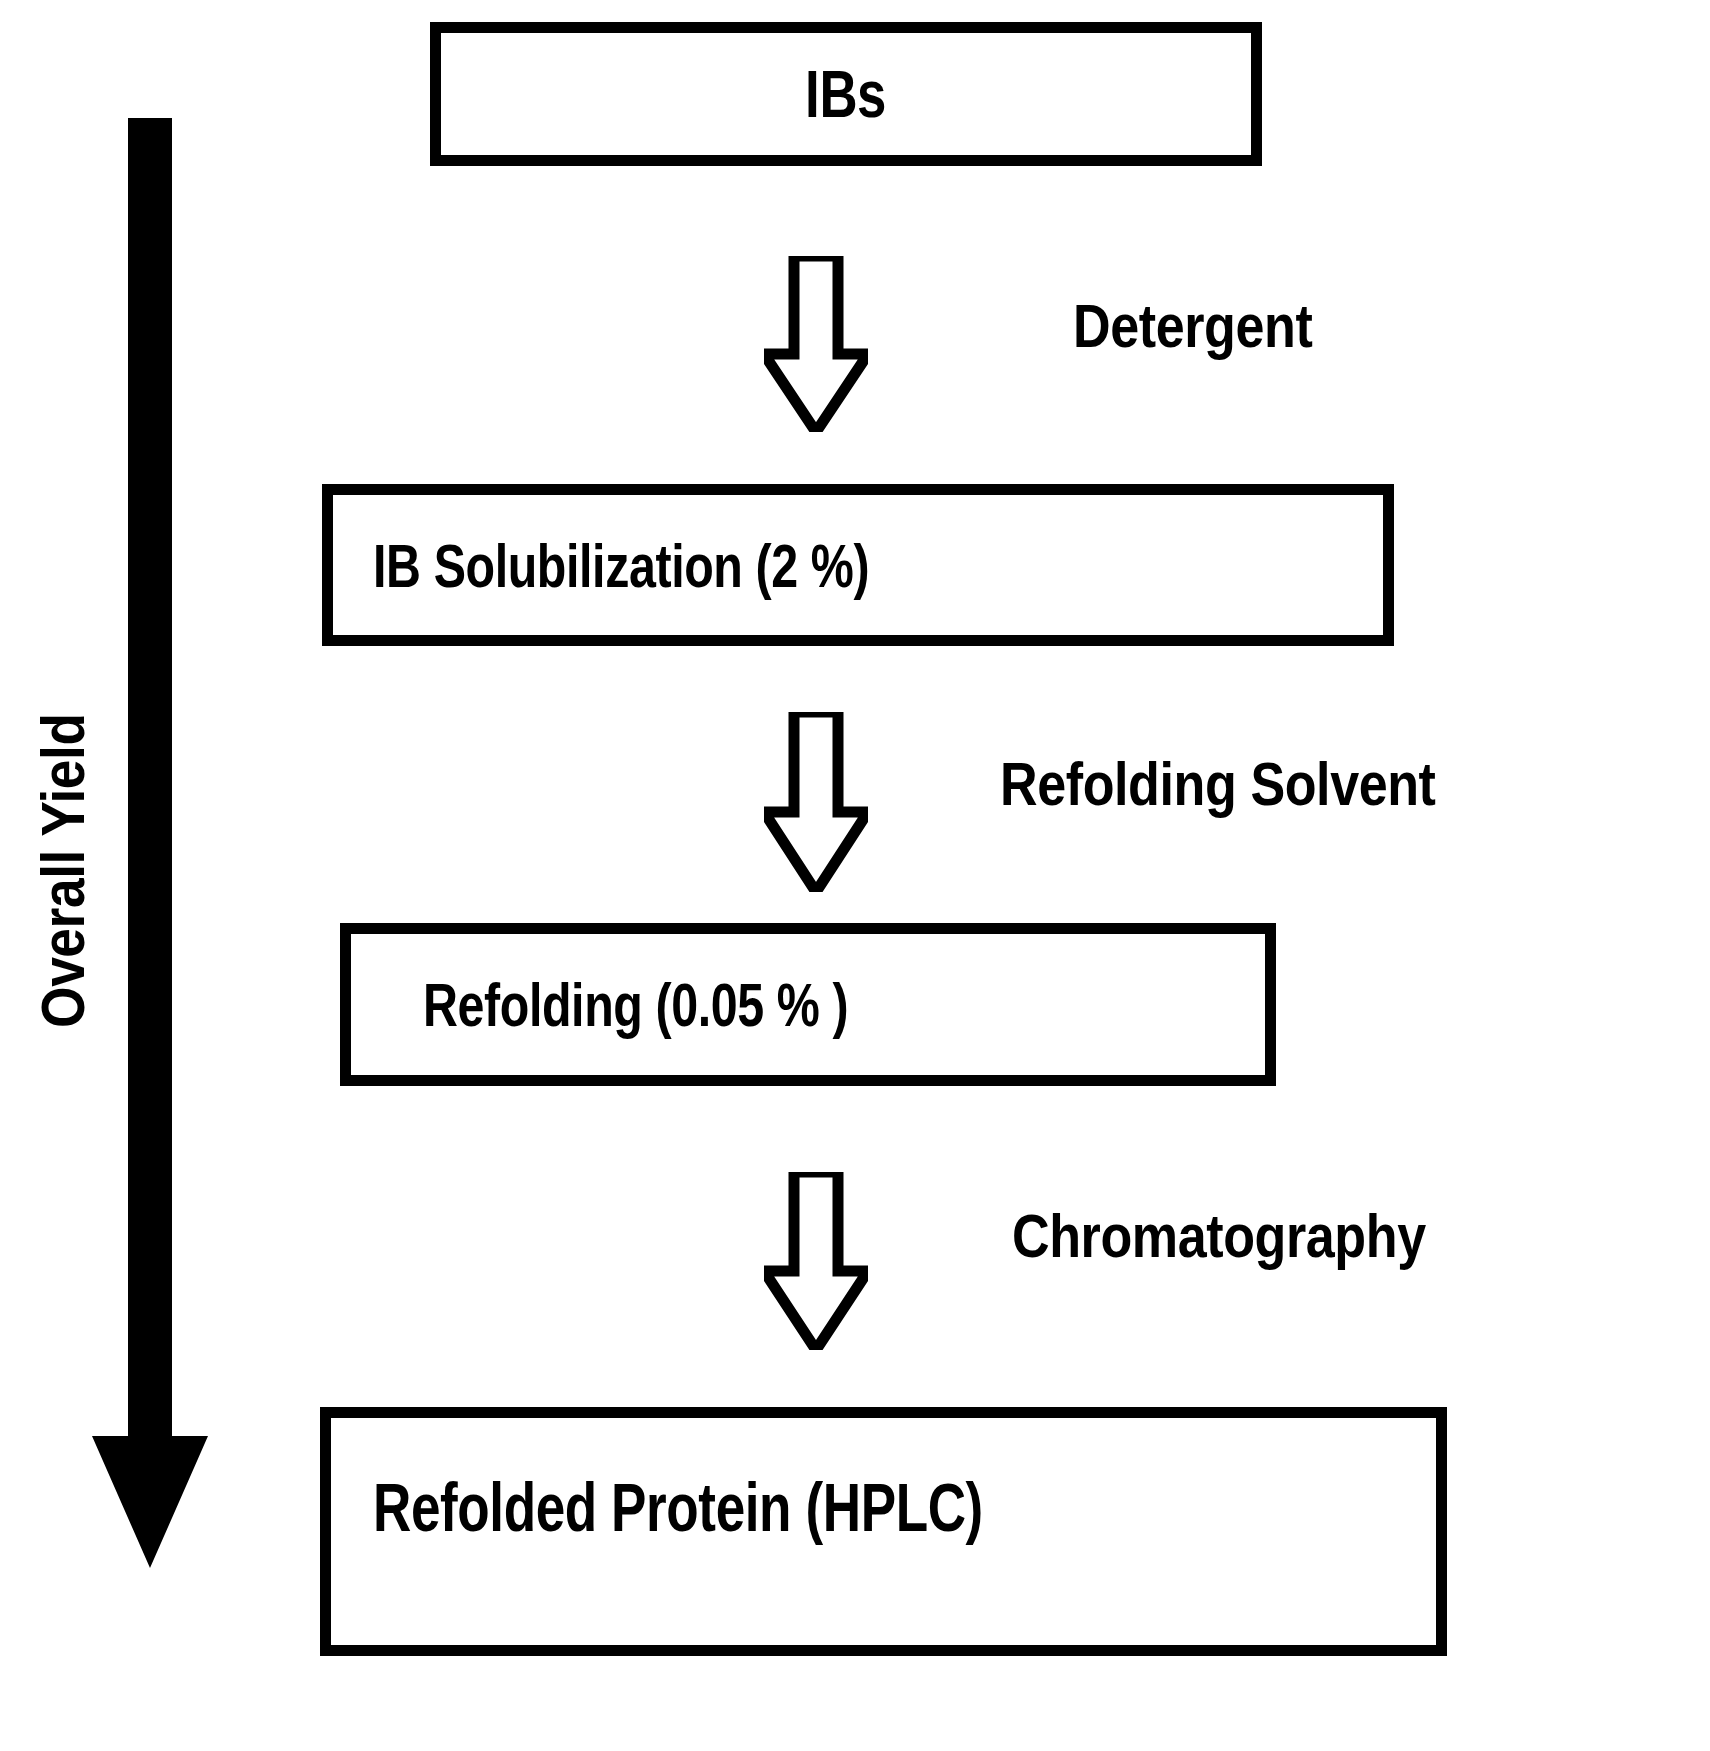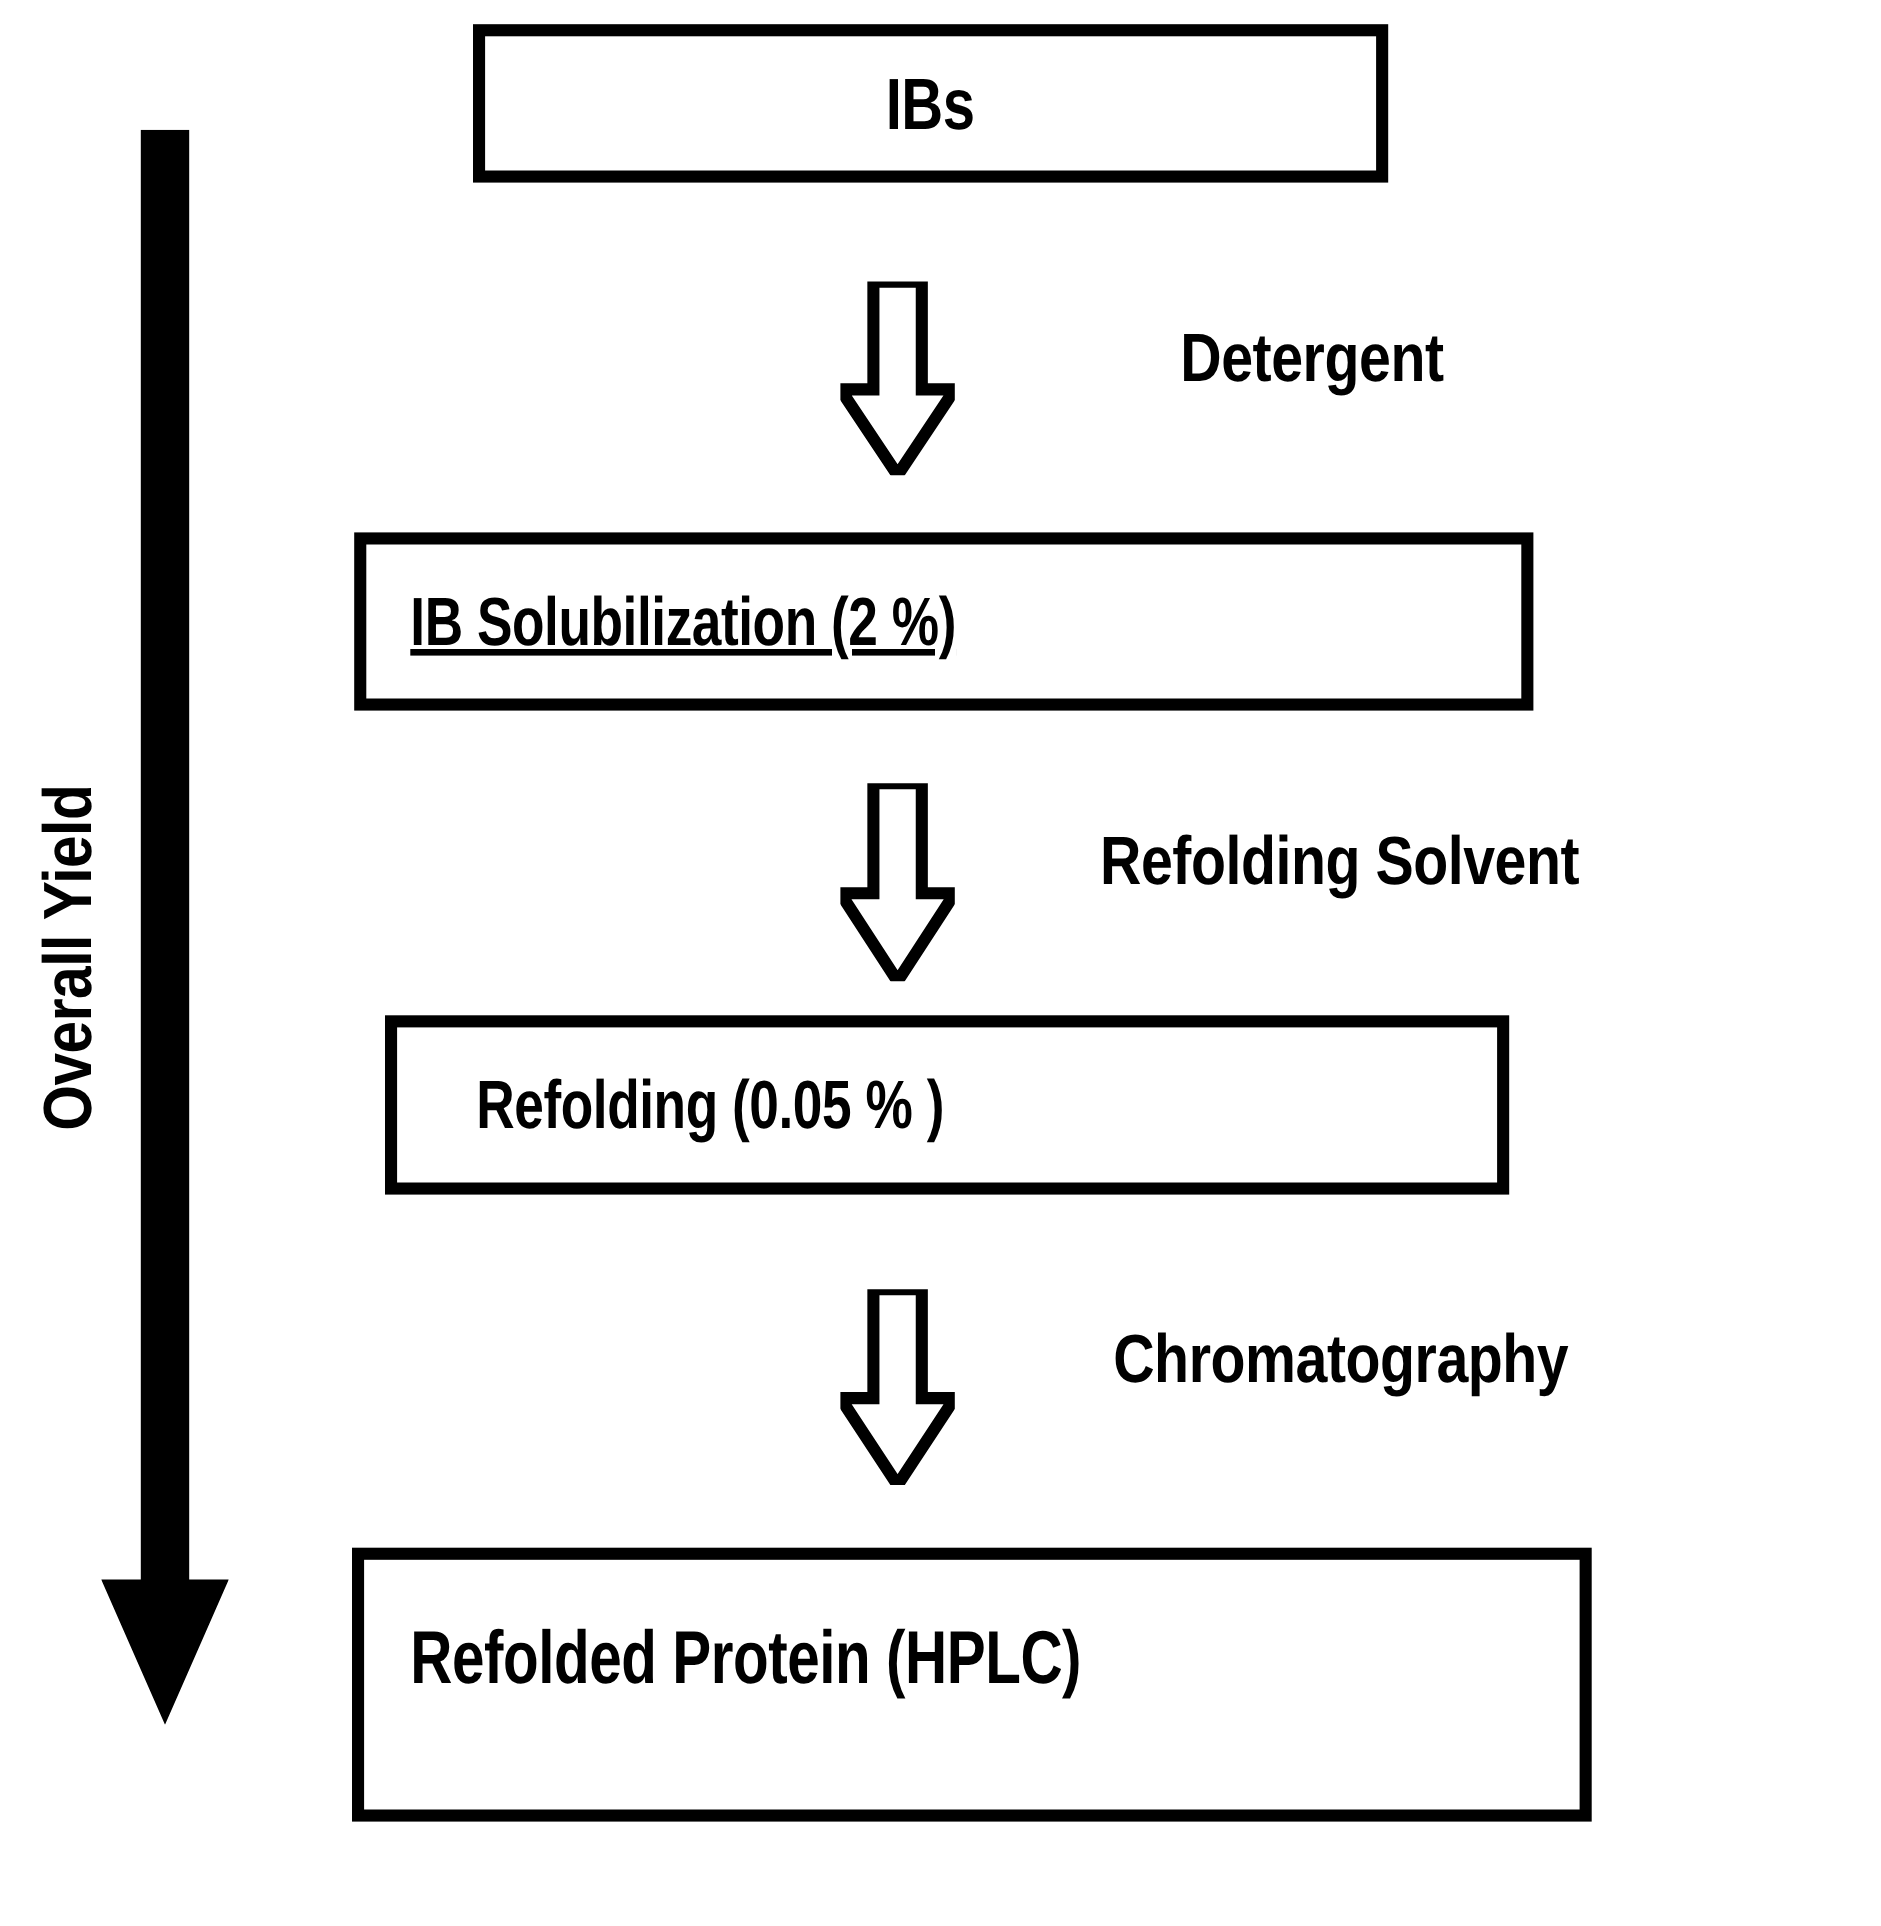--- a/index.html
+++ b/index.html
@@ -50,28 +50,27 @@
     transform: scaleX(0.80);
     transform-origin: center center;
   }
 
   #box-solubilization {
     left: 322px;
     top: 484px;
     width: 1072px;
     height: 162px;
     padding-left: 40px;
-    text-decoration: underline;
   }
   #box-solubilization .box-label { font-size: 62px; }
 
   #box-refolding {
-    left: 350px;
+    left: 340px;
     top: 923px;
-    width: 1022px;
+    width: 936px;
     height: 163px;
     padding-left: 72px;
   }
   #box-refolding .box-label { font-size: 62px; }
 
   #box-refolded-protein {
     left: 289px;
     top: 1407px;
     width: 1127px;
     height: 249px;

